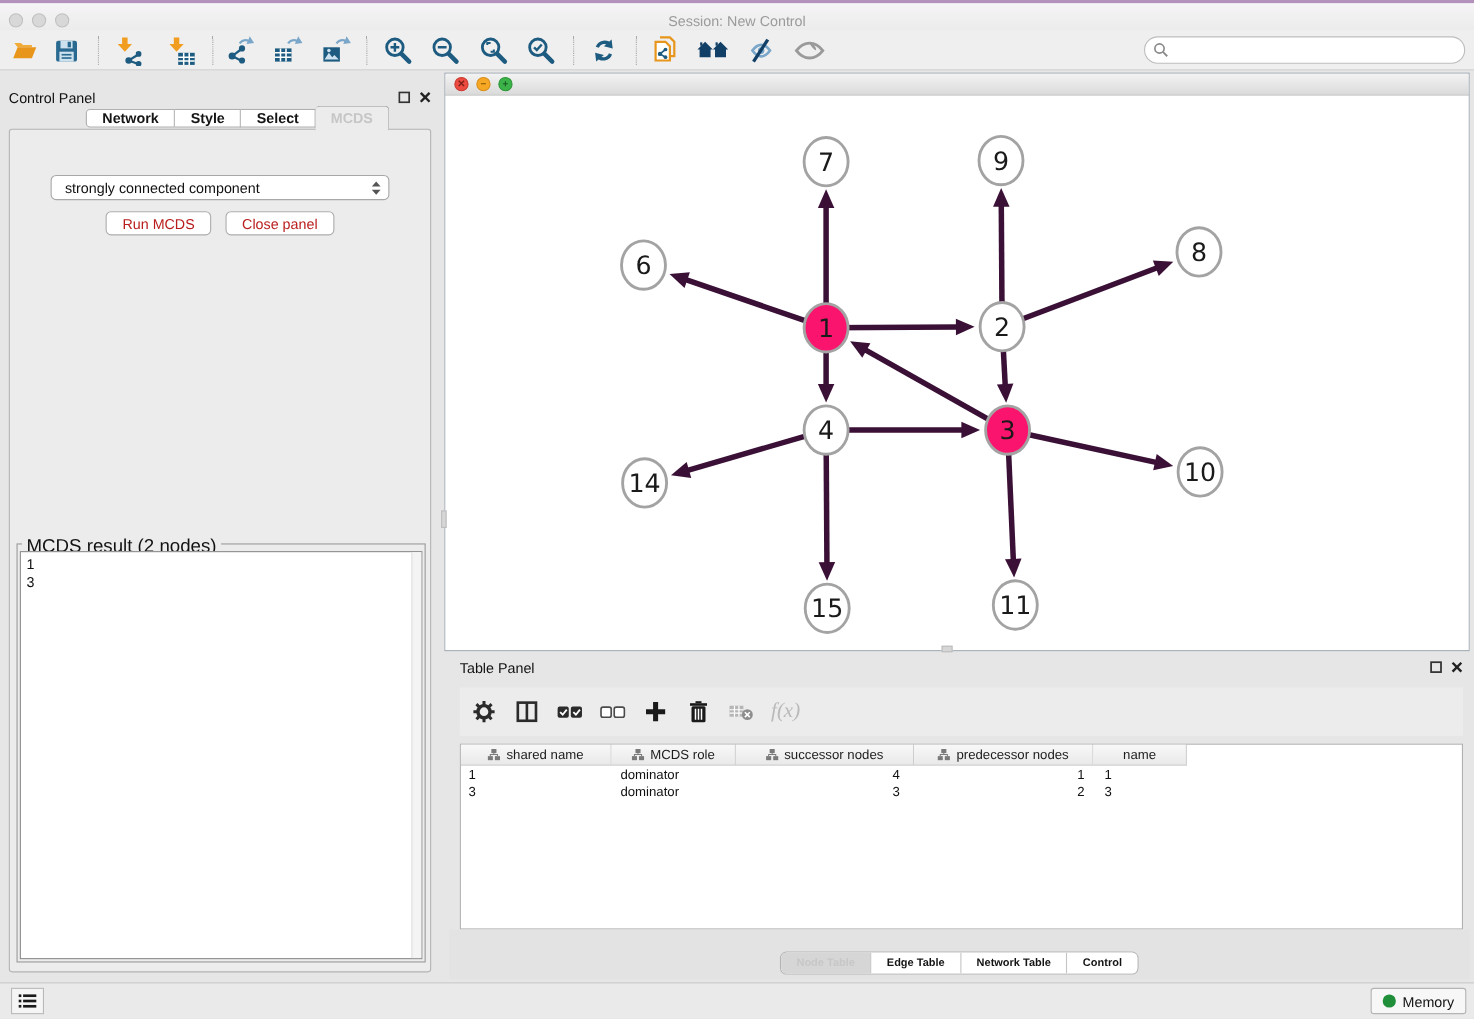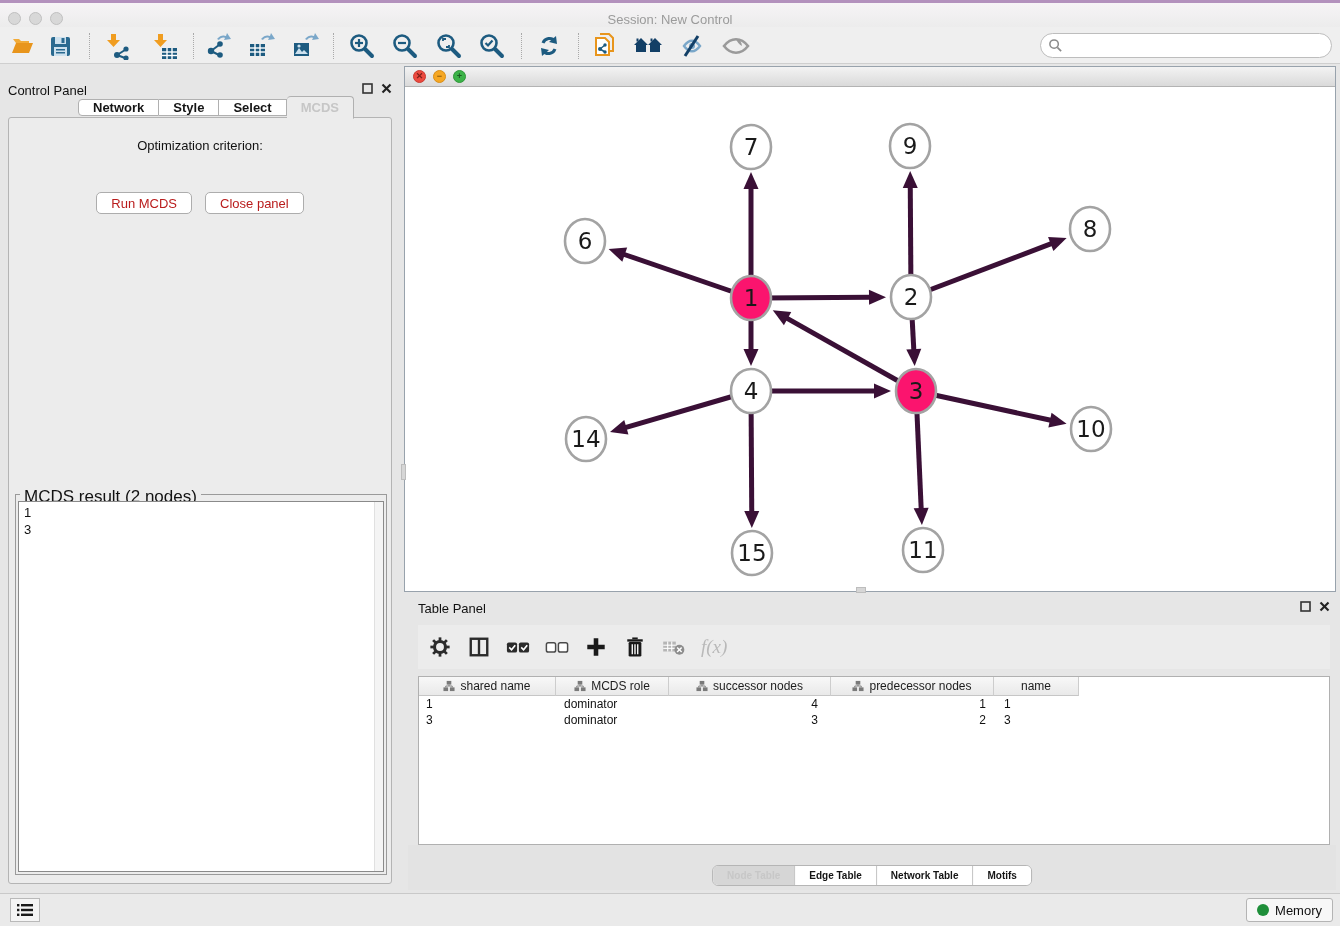--- a/index.html
+++ b/index.html
@@ -259,21 +259,27 @@
       </svg>
   </span>
 </div>
 <div class="abs cp-tabs">
   <div class="cp-tab first">Network</div>
   <div class="cp-tab">Style</div>
   <div class="cp-tab">Select</div>
   <div class="cp-tab selected">MCDS</div>
 </div>
 <div class="abs cp-body">
-  <div class="abs opt-label" style="top:20px">Optimization criterion:</div>
+  <div class="abs opt-select">
+    <span class="sel-text">strongly connected component</span>
+    <svg width="10" height="14" viewBox="0 0 10 14">
+        <polygon points="5,1 9,5.5 1,5.5" fill="#555"></polygon>
+        <polygon points="5,13 9,8.5 1,8.5" fill="#555"></polygon>
+      </svg>
+  </div>
   <div class="abs cp-buttons">
     <button class="push-btn">Run MCDS</button>
     <button class="push-btn">Close panel</button>
   </div>
   <div class="abs result-group">
     <span class="result-legend">MCDS result (2 nodes)</span>
     <div class="result-inner">
       <div>1</div>
       <div>3</div>
       <div class="result-scroll"></div>
@@ -509,21 +515,21 @@
     <div class="td" style="width:163px; justify-content:flex-end; padding-right:8px">2</div>
     <div class="td" style="width:85px; padding-left:10px">3</div>
   </div>
 </div>
 
 <div class="abs tp-tabs-strip">
   <div class="tp-tabs">
     <div class="tp-tab first selected">Node Table</div>
     <div class="tp-tab">Edge Table</div>
     <div class="tp-tab">Network Table</div>
-    <div class="tp-tab">Motifs</div>
+    <div class="tp-tab">Control</div>
   </div>
 </div>
 
 <div class="abs statusbar">
   <div class="list-btn">
     <svg width="18" height="14" viewBox="0 0 18 14">
         <g fill="#1a1a1a">
           <rect x="1" y="1" width="2.4" height="2.4"></rect>
           <rect x="5" y="1" width="12" height="2.4"></rect>
           <rect x="1" y="5.8" width="2.4" height="2.4"></rect>

